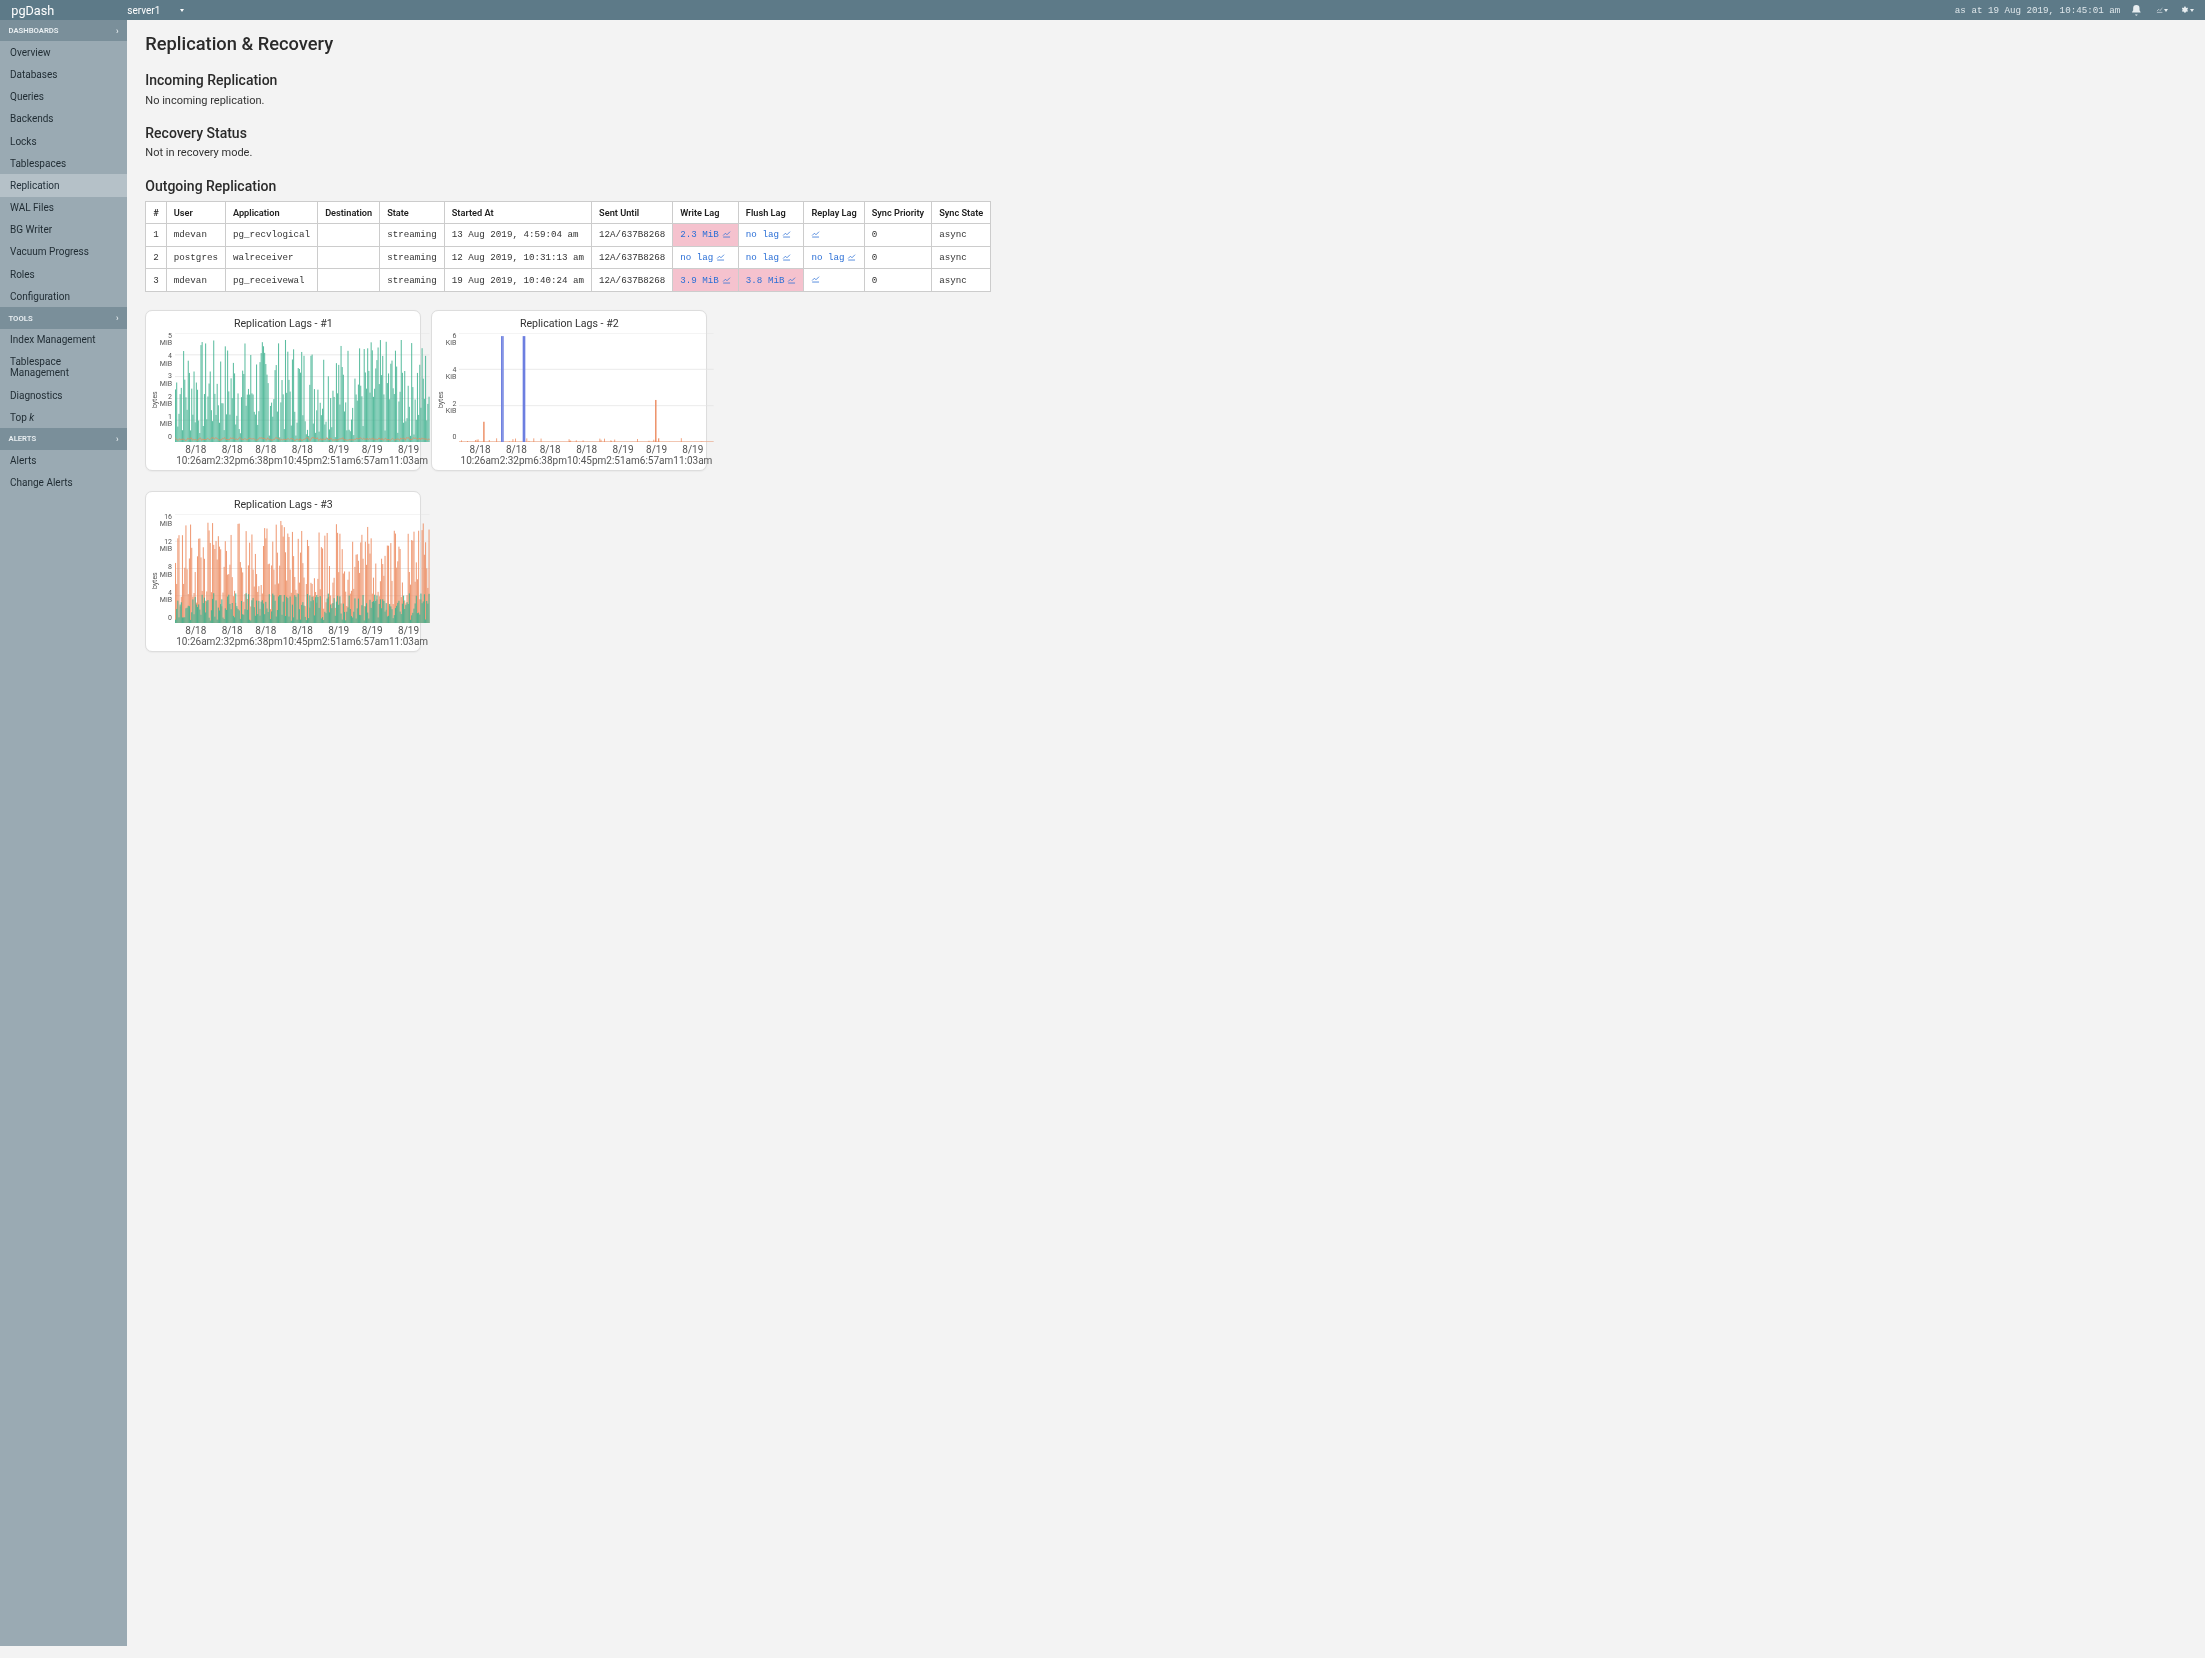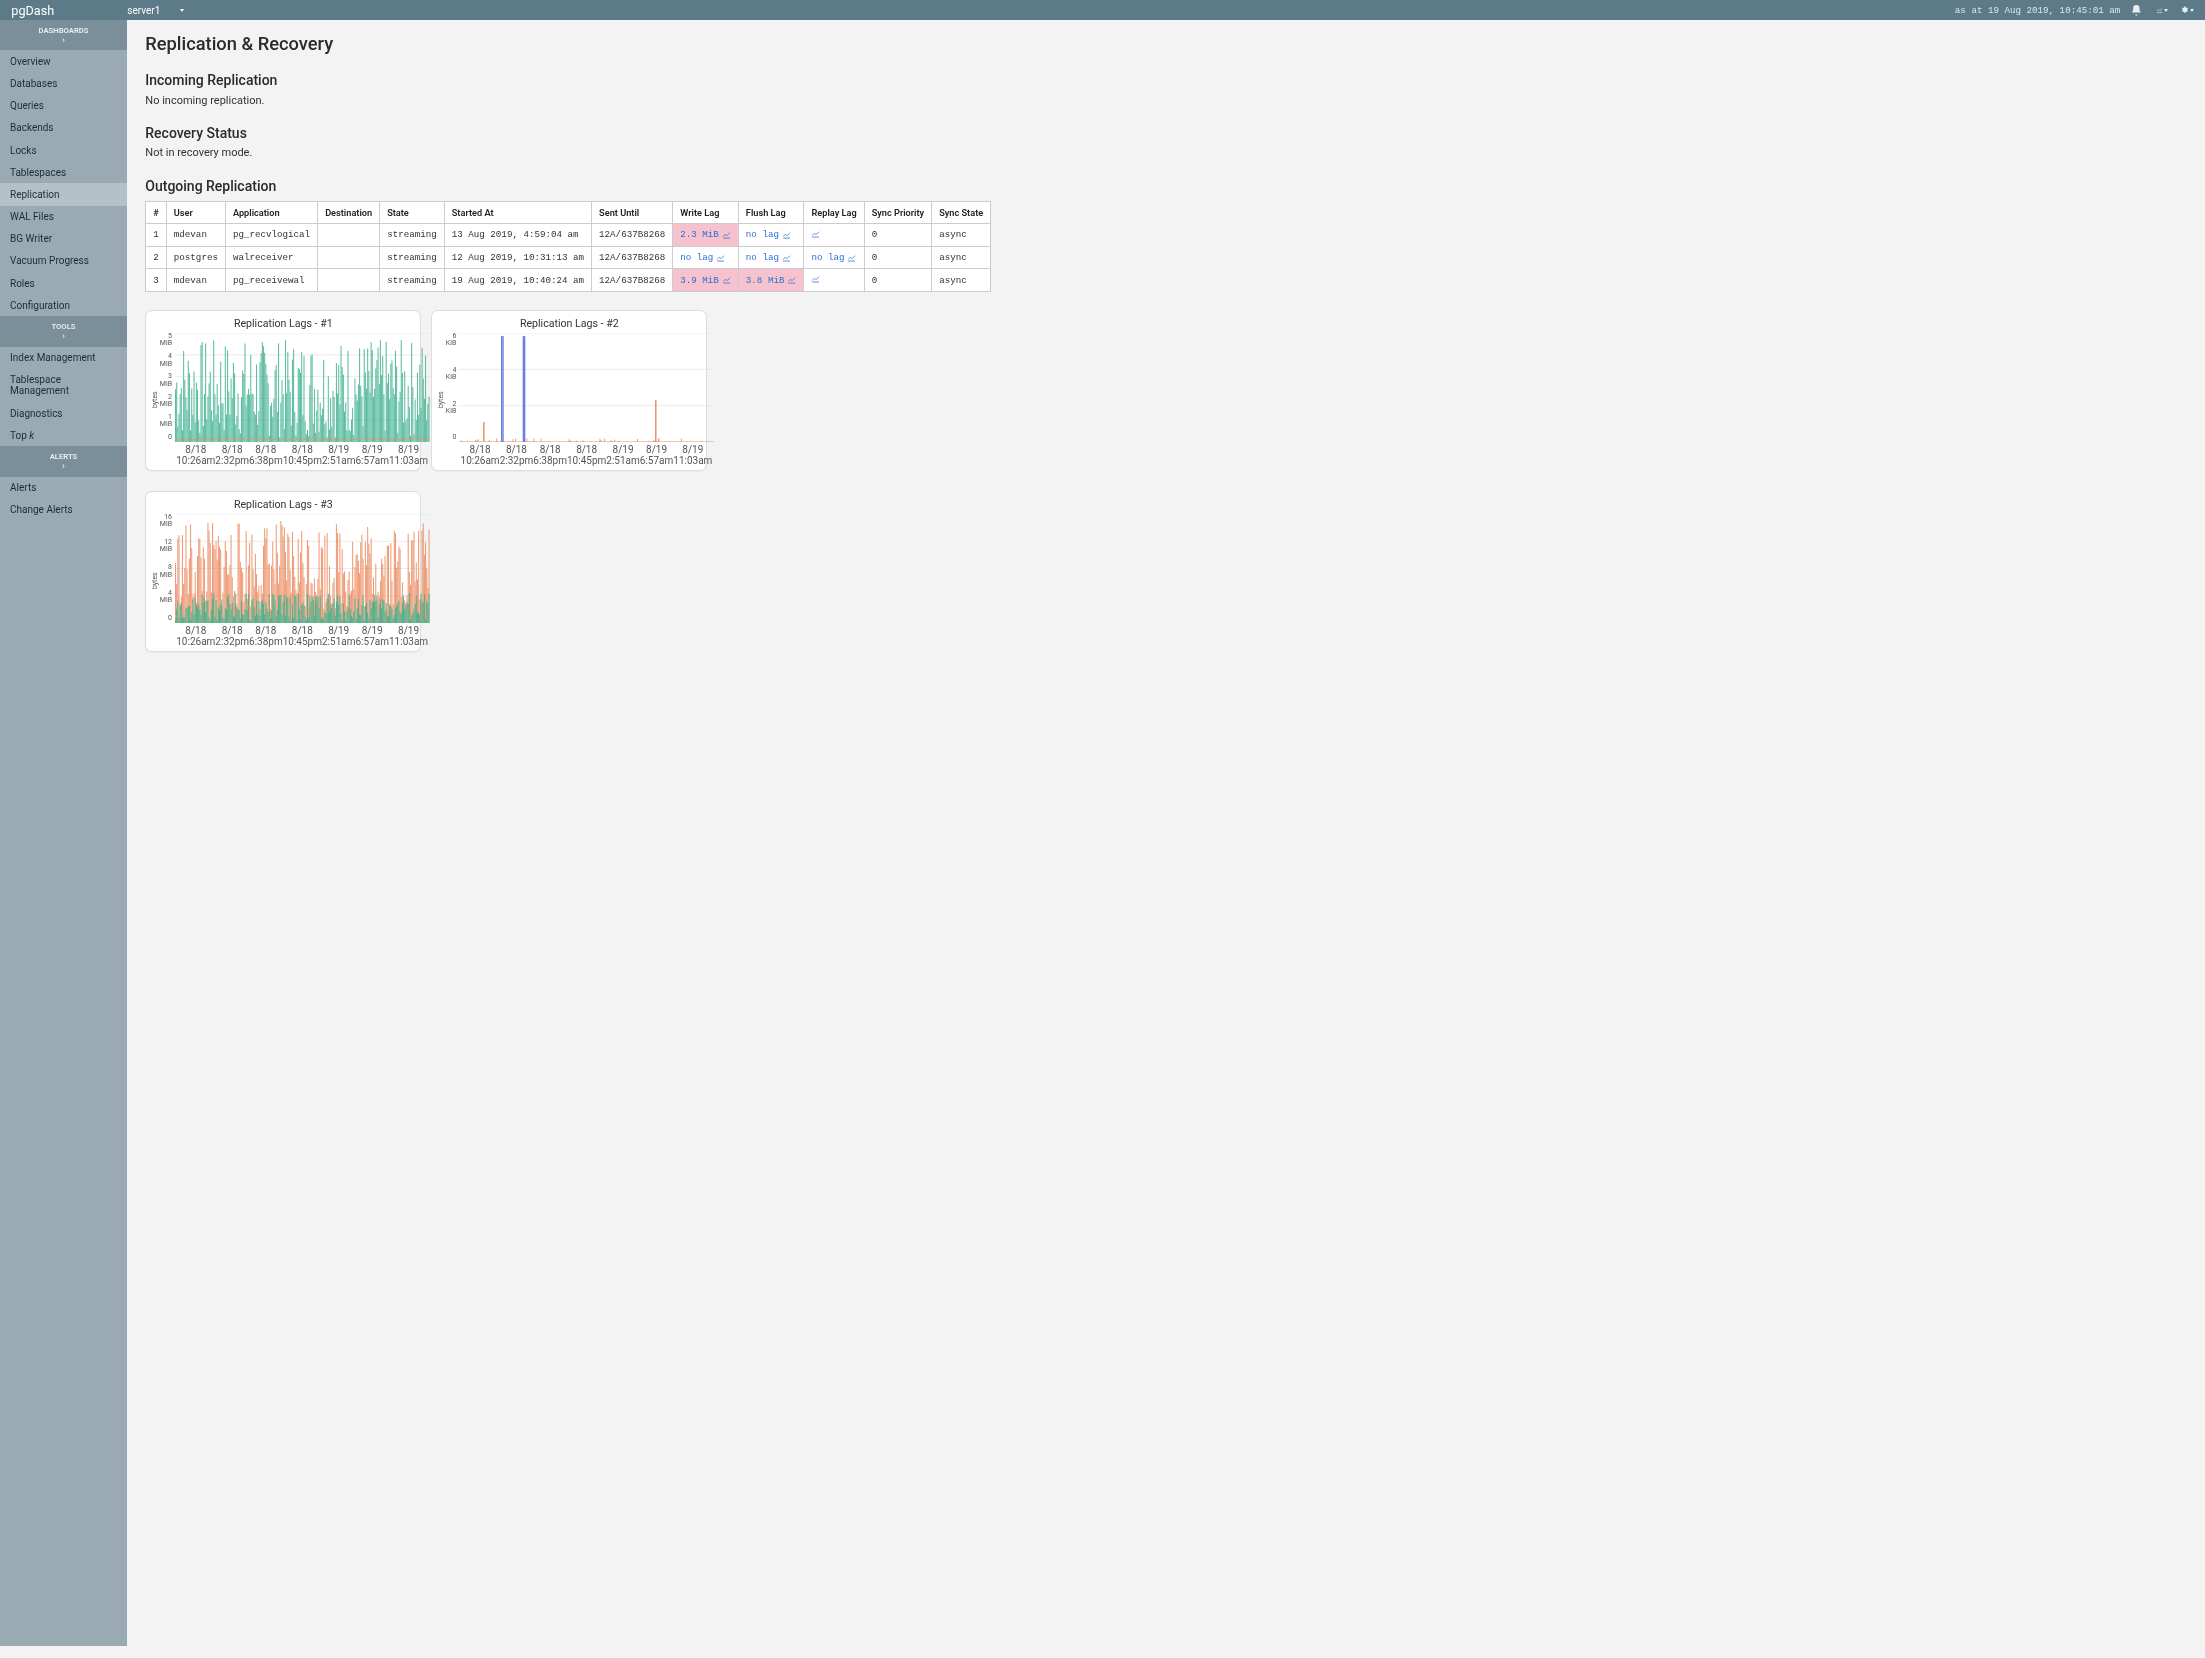--- a/index.html
+++ b/index.html
@@ -22,35 +22,35 @@
   }
   .brand { font-size:12.7px; font-weight:400; width:116px; }
   .server-sel { display:flex; align-items:center; gap:20px; cursor:pointer; }
   .header-spacer { flex:1; }
   .asat { font-family:var(--mono); font-size:9.2px; color:#dfe7eb; margin-right:10px;}
   .header-icons { display:flex; align-items:center; gap:12.7px; }
   .hicon { width:12.7px; height:12.7px; fill:#e7edf0; cursor:pointer; position:relative; display:flex; align-items:center; gap:1.4px;}
   .caret { width:0;height:0;border-left:2.8px solid transparent;border-right:2.8px solid transparent;border-top:3.5px solid currentColor; display:inline-block;}
   .layout { display:flex; min-height:calc(100% - 32px); }
   .sidebar { width:127px; background:var(--sidebar-bg); color:#202a30; font-size:10px; }
-  .sec-head { background:var(--sidebar-section); color:#e8eef1; font-size:7.7px; font-weight:600; padding:5.6px 8.5px; display:flex; justify-content:space-between; align-items:center;flex-direction:column;}
+  .sec-head { background:var(--sidebar-section); color:#e8eef1; font-size:7.7px; font-weight:600; padding:5.6px 8.5px; display:flex; justify-content:space-between; align-items:center;}
   .sec-head .chev { font-size:8.5px; color:#e8eef1;}
   .nav-item { padding:5.6px 10px; color:#1f2b32; cursor:pointer; }
   .nav-item.active { background:var(--sidebar-active); color:#22303a;}
   .nav-item .ital { font-style:italic; }
   .content { flex:1; padding:12.7px 18.3px; }
   h1.title { font-size:18.3px; font-weight:500; color:#2a2a2a; margin-bottom:17px;}
   h2.sect { font-size:14px; font-weight:500; color:#2a2a2a; margin-top:18.3px; margin-bottom:5.6px;}
   .muted { font-size:11px; color:#333; }
   table.replication { border-collapse:collapse; font-size:9.2px; margin-top:7px; background:#fff;}
   table.replication th, table.replication td { border:0.7px solid var(--table-border); padding:5px 7px; text-align:left; white-space:nowrap;}
   table.replication th { color:#222; font-weight:600;}
   .mono { font-family:var(--mono);}
   .lag-cell.warn { background:var(--lag-warn);}
-  .lag-link { color:#2b6fd6; display:inline-flex; align-items:center; gap:2.8px;}
+  .lag-link { color:#2b6fd6; display:inline-flex; align-items:flex-start; gap:2.8px;}
   .lag-link svg { width:9.2px; height:9.2px; stroke:#2b6fd6; fill:none; stroke-width:2;}
   .charts { display:flex; flex-wrap:wrap; gap:10px; margin-top:18.3px;}
   .card { background:#fff; border:0.7px solid var(--card-border); border-radius:7px; width:276px; padding:5.6px 4.2px 4.2px; box-shadow:0 0.7px 1.4px rgba(0,0,0,0.04);}
   .card-title { text-align:center; font-size:10.6px; color:#333; margin-bottom:2.8px;}
   .chart-wrap { display:flex; font-size:7px; color:#555;}
   .chart-ylabel { writing-mode:vertical-rl; transform:rotate(180deg); text-align:center; font-size:7px; color:#555; padding:0 0.7px;}
   .chart-yaxis { display:flex; flex-direction:column; justify-content:space-between; align-items:flex-end; padding-right:2.8px;}
   .chart-yaxis div { line-height:1.05; text-align:right; white-space:pre;}
   .plot { flex:1; position:relative; }
   .plot svg { display:block; width:100%; }

